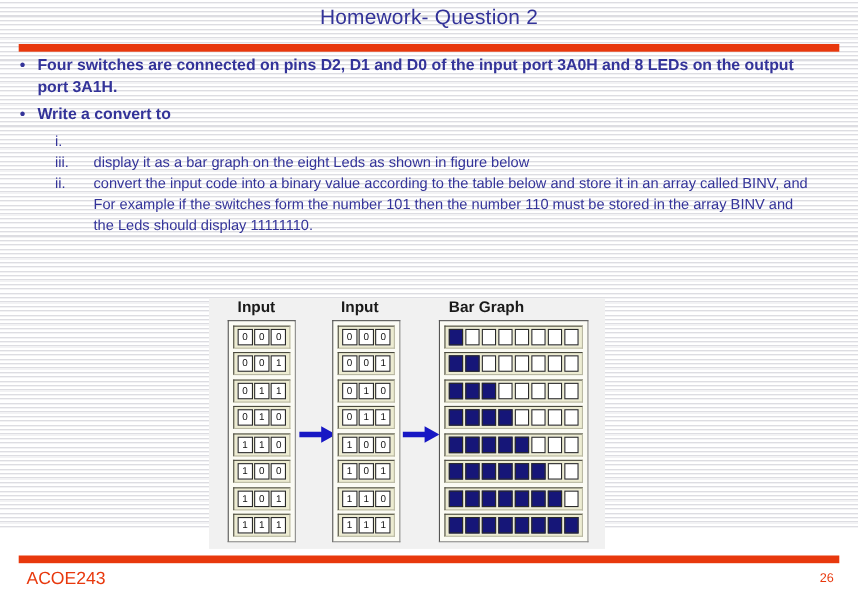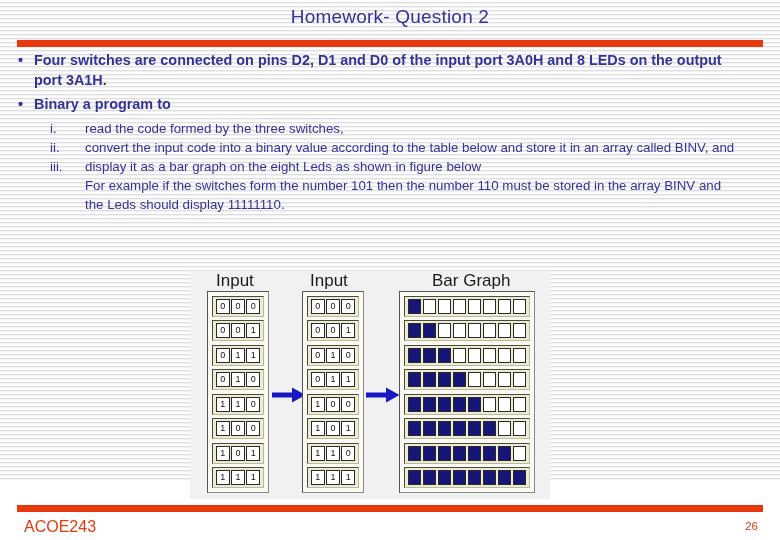--- a/index.html
+++ b/index.html
@@ -127,28 +127,28 @@
     padding: 0;
   }
 
   .fig-headers {
     position: relative;
     height: 20px;
   }
   .fig-header {
     position: absolute;
     top: 0;
-    font-size: 17px;
+    font-size: 14px;
     color: #1a1a1a;
-    font-weight: normal;
+    font-weight: bold;
     white-space: nowrap;
   }
   .fig-header.h-input  { left: 26px; }
   .fig-header.h-binary { left: 120px; }
-  .fig-header.h-bar    { left: 218px; margin-left: 24px; }
+  .fig-header.h-bar    { left: 218px; }
 
   .fig-cols {
     position: absolute;
     left: 0;
     top: 20px;
     height: 206px;
     width: 360px;
   }
 
   
@@ -261,36 +261,35 @@
 
   <div class="body-block">
 
     <div class="bullet">
       <span class="dot">•</span>
       <span>Four switches are connected on pins D2, D1 and D0 of the input port 3A0H and 8 LEDs on the output port 3A1H.</span>
     </div>
 
     <div class="bullet">
       <span class="dot">•</span>
-      <span>Binary a program to</span>
+      <span>Write a convert to</span>
     </div>
 
     <ul class="sub-list">
       <li class="sub-item">
         <span class="roman">i.</span>
-        <span>read the code formed by the three switches,</span>
+      </li>
+      <li class="sub-item">
+        <span class="roman">iii.</span>
+        <span>display it as a bar graph on the eight Leds as shown in figure below</span>
       </li>
       <li class="sub-item">
         <span class="roman">ii.</span>
         <span>convert the input code into a binary value according to the table below and store it in an array called BINV, and</span>
       </li>
-      <li class="sub-item">
-        <span class="roman">iii.</span>
-        <span>display it as a bar graph on the eight Leds as shown in figure below</span>
-      </li>
     </ul>
 
     <div class="sub-note">For example if the switches form the number 101 then the number 110 must be stored in the array BINV and the Leds should display 11111110.</div>
   </div>
 
   <div class="figure">
 
     <div class="fig-headers">
       <div class="fig-header h-input">Input</div>
       <div class="fig-header h-binary">Input</div>

